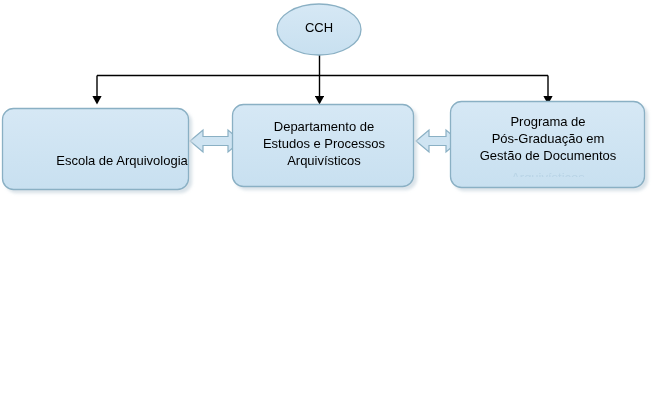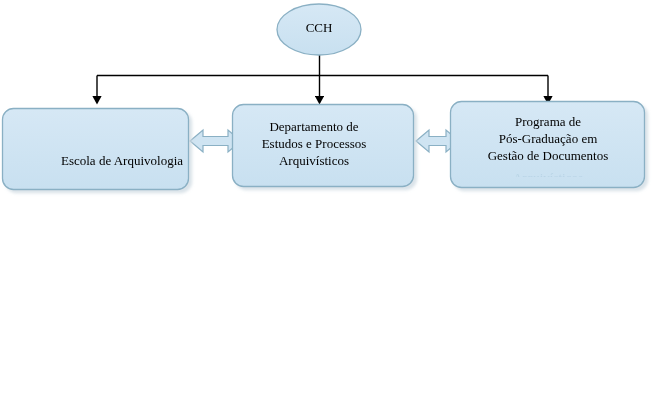--- a/index.html
+++ b/index.html
@@ -9,21 +9,20 @@
   }
   body {
     font-family: "Liberation Sans", sans-serif;
   }
   #canvas {
     position: relative;
     width: 654px;
     height: 400px;
     background: #ffffff;
     overflow: hidden;
-    font-family: Liberation Serif, serif;
   }
   #diagram-svg {
     position: absolute;
     left: 0;
     top: 0;
     width: 654px;
     height: 400px;
   }
   
   .node-label {
@@ -42,21 +41,21 @@
     font-size: 13px;
     line-height: 15px;
   }
   #box-label-0 {
     left: 4px;
     top: 152px;
     width: 180px;
     margin-left: 28px;
   }
   #box-label-1 {
-    left: 242px;
+    left: 252px;
     top: 118px;
     width: 144px;
   }
   #box-label-2 {
     left: 452px;
     top: 113px;
     width: 192px;
   }
   
   .clipped-line {

